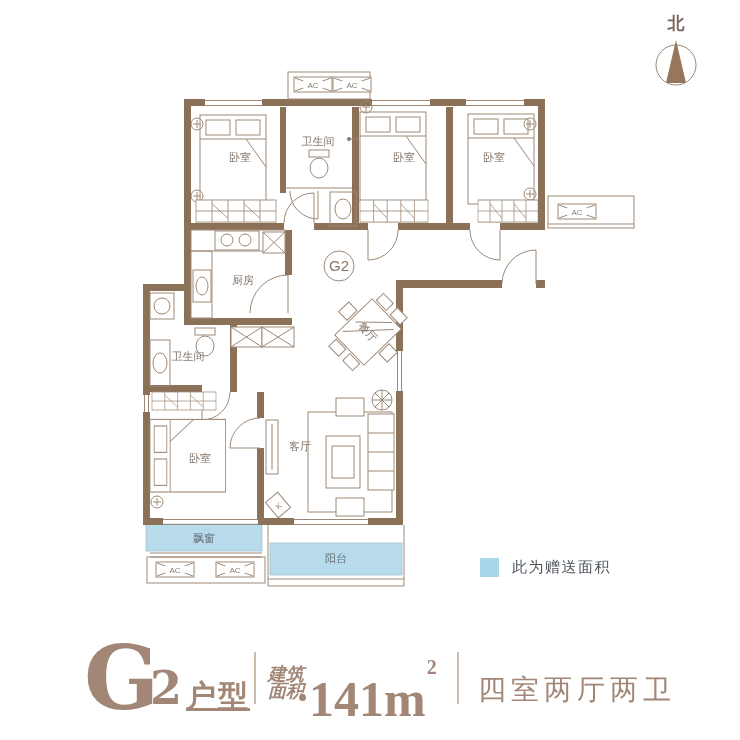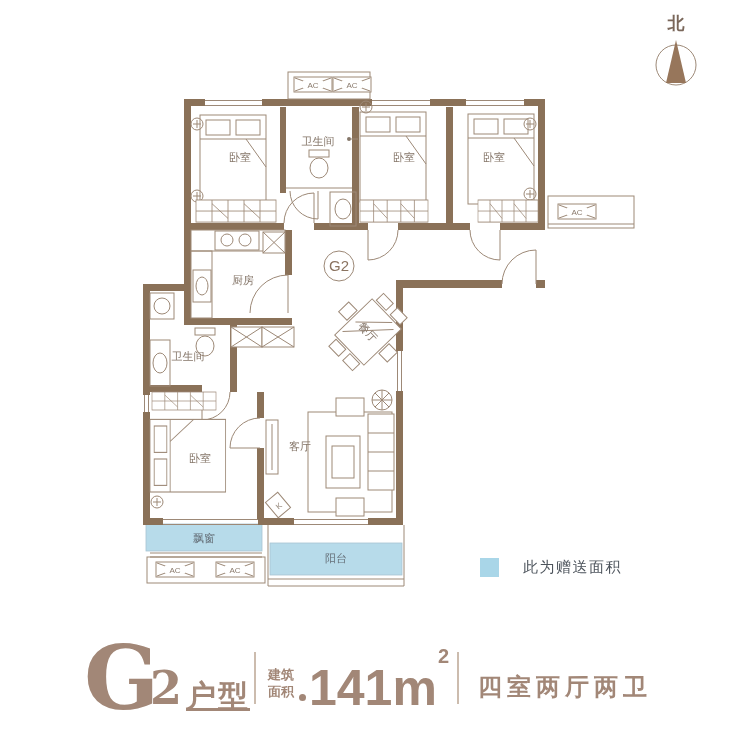--- a/index.html
+++ b/index.html
@@ -20,35 +20,35 @@
   .badge{font-size:15px;fill:#8a7360;text-anchor:middle;font-family:"Liberation Sans",sans-serif;}
   .acx{font-size:8px;fill:#8a7a6c;text-anchor:middle;font-family:"Liberation Sans",sans-serif;}
 
   
   #compass{left:650px;top:12px;width:52px;text-align:center;}
   #compass .north{font-size:17px;color:#7a675a;font-weight:bold;display:block;margin-bottom:2px;}
 
   
   #legend{left:480px;top:558px;display:flex;align-items:center;}
   #legend .swatch{width:19px;height:19px;background:#a9d6e8;}
-  #legend .legend-label{margin-left:24px;font-size:15px;color:#4d545c;letter-spacing:1.5px;}
+  #legend .legend-label{margin-left:13px;font-size:15px;color:#4d545c;letter-spacing:1.5px;}
 
   
   .brown{color:#a28777;}
   #g-letter{left:84px;top:638px;font-family:"DejaVu Serif",serif;font-weight:bold;font-size:88px;line-height:80px;}
   #g-number{left:150px;top:668px;font-family:"DejaVu Serif",serif;font-weight:bold;font-size:46px;line-height:40px;}
   #g-suffix{left:186px;top:676px;font-size:30px;font-weight:bold;letter-spacing:2px;text-decoration:underline;}
   .vdiv{width:2px;height:52px;background:#ccbcae;}
   #vdiv1{left:254px;top:652px;}
   #vdiv2{left:457px;top:652px;}
-  #area-prefix{left:268px;top:666px;font-size:13px;font-weight:bold;line-height:17px;}
+  #area-prefix{left:268px;top:666px;font-size:18px;font-weight:bold;line-height:17px;font-style:italic;}
   #area-dot{left:299px;top:694px;width:7px;height:7px;border-radius:50%;background:#a28777;}
-  #area-value{left:309px;top:654px;font-family:Liberation Sans, sans-serif;font-weight:bold;font-size:50px;line-height:52px;}
+  #area-value{left:309px;top:654px;font-family:Liberation Serif, serif;font-weight:bold;font-size:50px;line-height:74px;}
   #area-value sup{font-size:20px;position:relative;top:-24px;left:1px;}
-  #layout-text{left:478px;top:671px;font-size:24px;font-weight:bold;letter-spacing:5px;}
+  #layout-text{left:478px;top:671px;font-size:28px;font-weight:normal;letter-spacing:5px;}
 </style>
 </head>
 <body>
 
 <div id="compass" class="abs">
   <span class="north">北</span>
   <svg width="46" height="50" viewBox="0 0 46 50">
     <circle cx="23" cy="28" r="20" class="ln" stroke-width="1.5"></circle>
     <polygon points="23,3 33,46 13,46" fill="#97765b"></polygon>
   </svg>

